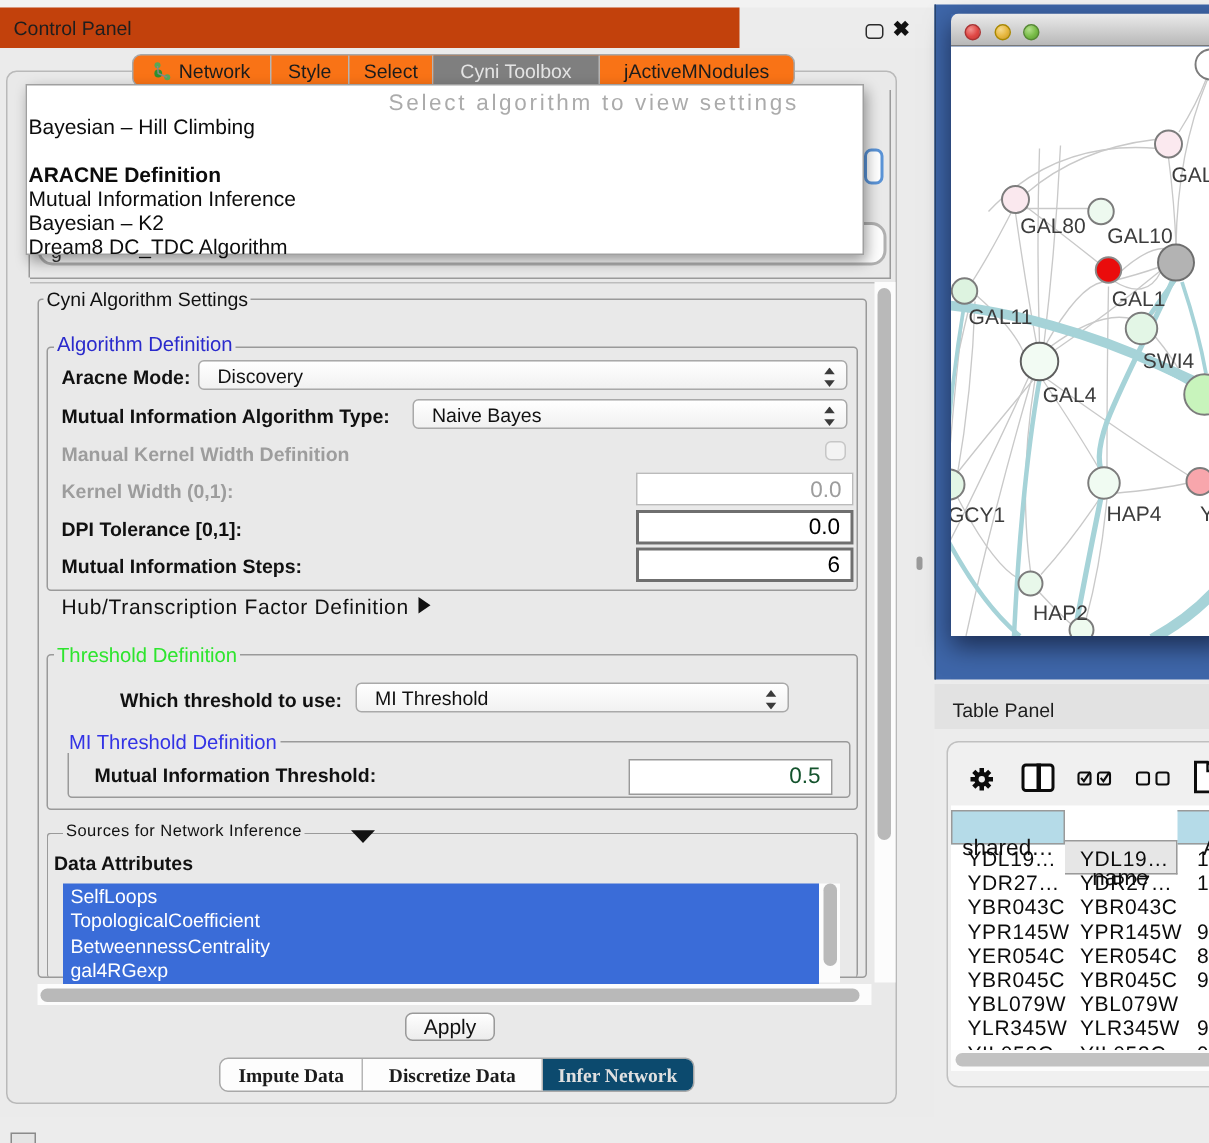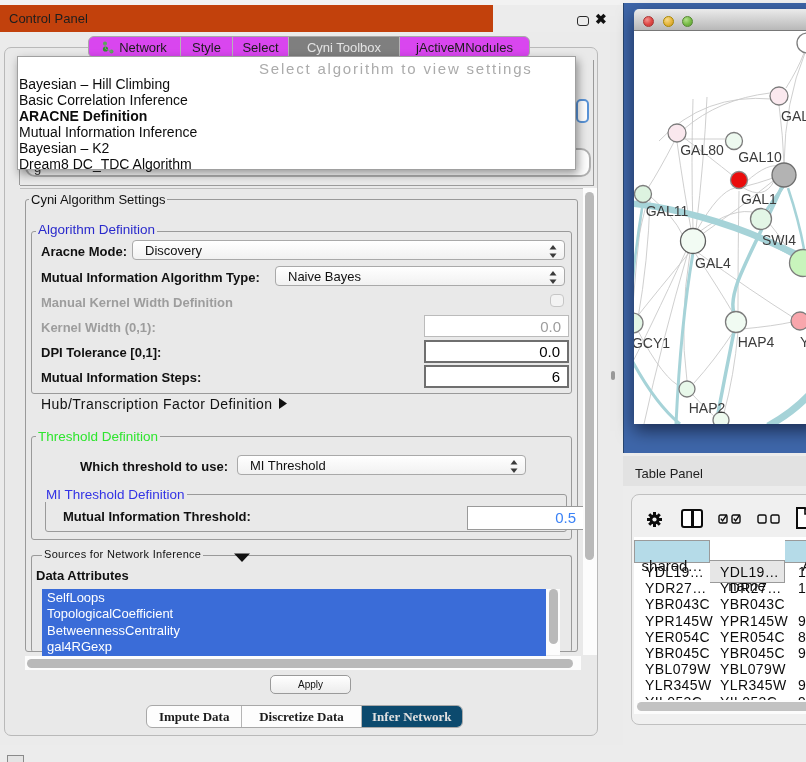--- a/index.html
+++ b/index.html
@@ -8,41 +8,41 @@
 .abs { position:absolute; }
 
 #cp-top { left:0; top:0; width:806px; height:5px; background:#f2f2f2; }
 #cp-title { left:0; top:5px; width:493px; height:27px; background:#c2410c; }
 #cp-title span { position:absolute; left:9px; top:6px; font-size:13px; color:#1e1e1e; }
 #float-ic { left:577px; top:15.5px; width:12px; height:10px; border:1.6px solid #2b2b2b; border-radius:3px; }
 #close-ic { left:595px; top:11px; font-size:14px; font-weight:bold; color:#111; }
 #cp-bg { left:0; top:32px; width:623px; height:713px; background:#ebebeb; }
 #pane { left:4px; top:47px; width:594px; height:689px; border:1px solid #b9b9b9; border-radius:7px; background:#e9e9e9; }
 
-#tabs { left:88px; top:36px; width:442px; height:22px; background:#d946ef; border:1px solid #a8a8a8; border-radius:6px; display:flex; font-size:13px; color:#1c1c1c; }
+#tabs { left:88px; top:36px; width:442px; height:22px; background:#f97316; border:1px solid #a8a8a8; border-radius:6px; display:flex; font-size:13px; color:#1c1c1c; }
 #tabs .t { display:flex; align-items:center; justify-content:center; border-right:1px solid #b5b5b5; }
 #tabs .t:last-child { border-right:none; }
 #tabs .sel { background:#7f7f7f; color:#e4e4e4; }
 
 #popup { left:17px; top:56px; width:559px; height:114px; background:#fff; border:1px solid #a0a0a0; box-shadow:2px 4px 9px rgba(0,0,0,0.4); font-size:14px; color:#0c0c0c; z-index:40; }
 #popup .ph { position:absolute; top:3px; left:241px; color:#ababab; font-size:15px; letter-spacing:1.8px; }
 #popup .it { position:absolute; left:7px; }
 
 .grp { border:1px solid #9a9a9a; border-radius:3px; }
 .gtitle { position:absolute; background:#e9e9e9; padding:0 2px; font-size:13px; }
 .lbl { position:absolute; font-size:13px; font-weight:bold; color:#111; }
 .dis { color:#9d9d9d; }
 .field { position:absolute; background:#fff; text-align:right; font-size:15px; padding-right:7px; }
 .combo { position:absolute; background:linear-gradient(#ffffff,#f1f1f1); border:1px solid #a9a9a9; border-radius:4px; font-size:13px; color:#111; }
 .combo span { position:absolute; left:12px; top:2px; }
 
 .sbtrack { position:absolute; background:#fcfcfc; }
 .sbthumb { position:absolute; background:#b9b9b9; border-radius:5px; }
 
-#applybtn { left:270px; top:675px; width:81px; height:19px; background:linear-gradient(#ffffff,#ececec); border:1px solid #9a9a9a; border-radius:5px; text-align:center; font-size:10px; color:#111; line-height:17px; }
+#applybtn { left:270px; top:675px; width:60px; height:19px; background:linear-gradient(#ffffff,#ececec); border:1px solid #9a9a9a; border-radius:5px; text-align:center; font-size:14px; color:#111; line-height:17px; }
 #btabs { left:146px; top:705px; width:317px; height:23px; background:#fdfdfd; border:1px solid #a8a8a8; border-radius:6px; display:flex; font-size:13px; font-weight:bold; color:#1c1c1c;font-family:Liberation Serif, serif; }
 #btabs .t { display:flex; align-items:center; justify-content:center; border-right:1px solid #b5b5b5; }
 #btabs .t:last-child { border-right:none; }
 #btabs .sel { background:#0c4a6e; color:#e0e0e0; border-radius:0 5px 5px 0; }
 #minisq { left:7px; top:755px; width:17px; height:12px; border:1.5px solid #8a8a8a; background:#e4e4e4; }
 
 #bluebg { left:623px; top:3px; width:183px; height:450px; background:#3e66a9; border-left:1.5px solid #27456f; }
 #netwin { left:634px; top:9px; width:184px; height:415px; box-shadow:0 7px 16px rgba(0,0,15,0.55); }
 #titlebar { left:0; top:0; width:172px; height:22px; background:linear-gradient(#ebebeb,#b8b8b8); border-bottom:1px solid #787878; border-radius:5px 0 0 0; }
 .tl { position:absolute; top:6.5px; width:11px; height:11px; border-radius:50%; }
@@ -124,21 +124,21 @@
 <div class="combo" style="left:237px;top:455px;width:289px;height:20px;">
     <span>MI Threshold</span>
     <svg style="position:absolute;right:7px;top:3.5px;" width="8" height="13" viewBox="0 0 8 13">
       <path d="M4 0 L7.5 4.5 H0.5 Z" fill="#3a3a3a"></path>
       <path d="M4 13 L7.5 8.5 H0.5 Z" fill="#3a3a3a"></path>
     </svg>
   </div>
 <div class="grp abs" style="left:45px;top:494px;width:522px;height:38px;"></div>
 <div class="gtitle" style="left:44px;top:487px;color:#3333e5;font-size:13.5px;">MI Threshold Definition</div>
 <div class="lbl" style="left:37px;top:509px;padding-left:26px;">Mutual Information Threshold:</div>
-<div class="field" style="left:419px;top:506px;width:117px;height:24px;border:1.5px solid #9a9a9a;color:#3b82f6;line-height:21px;margin-left:48px;">0.5</div>
+<div class="field" style="left:419px;top:506px;width:136px;height:24px;border:1.5px solid #9a9a9a;color:#14532d;line-height:21px;">0.5</div>
 <div class="grp abs" style="left:31px;top:555px;width:541px;height:97px;border-bottom:none;"></div>
 <div class="gtitle" style="left:42px;top:548px;color:#111;font-size:11px;letter-spacing:0.3px;">Sources for Network Inference</div>
 <svg class="abs" style="left:233px;top:552px;" width="18" height="11">
     <path d="M1 1.5 L17 1.5 L9 10 Z" fill="#111"></path>
   </svg>
 <div class="lbl" style="left:36px;top:568px;">Data Attributes</div>
 <div class="abs" style="left:42px;top:588.5px;width:504px;height:67px;background:#3a6cd8;color:#fff;font-size:13px;padding:1.5px 0 0 5px;line-height:16.3px;">SelfLoops<br>TopologicalCoefficient<br>BetweennessCentrality<br>gal4RGexp</div>
 <div class="sbtrack" style="left:546px;top:589px;width:14px;height:66px;"></div>
 <div class="sbthumb" style="left:549px;top:589px;width:9px;height:55px;"></div>
 
@@ -150,21 +150,20 @@
 <div id="btabs" class="abs">
   <div class="t" style="width:96px;">Impute Data</div>
   <div class="t" style="width:120px;">Discretize Data</div>
   <div class="t sel" style="width:101px;">Infer Network</div>
 </div>
 <div id="minisq" class="abs"></div>
 <div class="abs" style="left:611px;top:371px;width:4px;height:9px;background:#9a9a9a;border-radius:2px;"></div>
 <div id="popup" class="abs">
   <div class="ph">Select algorithm to view settings</div>
   <div class="it" style="top:19px;left:1px;">Bayesian – Hill Climbing</div>
-  <div class="it" style="top:35px;left:1px;">Basic Correlation Inference</div>
   <div class="it" style="top:51px;left:1px;font-weight:bold;">ARACNE Definition</div>
   <div class="it" style="top:67px;left:1px;">Mutual Information Inference</div>
   <div class="it" style="top:83px;left:1px;">Bayesian – K2</div>
   <div class="it" style="top:99px;left:1px;">Dream8 DC_TDC Algorithm</div>
 </div>
 
 <div id="bluebg" class="abs"></div>
 <div id="netwin" class="abs">
   <div id="titlebar" class="abs"></div>
   <div class="tl" style="left:9px;background:radial-gradient(circle at 35% 30%,#f2928e,#df4744 55%,#c03a37);border:0.5px solid #a33;"></div>

